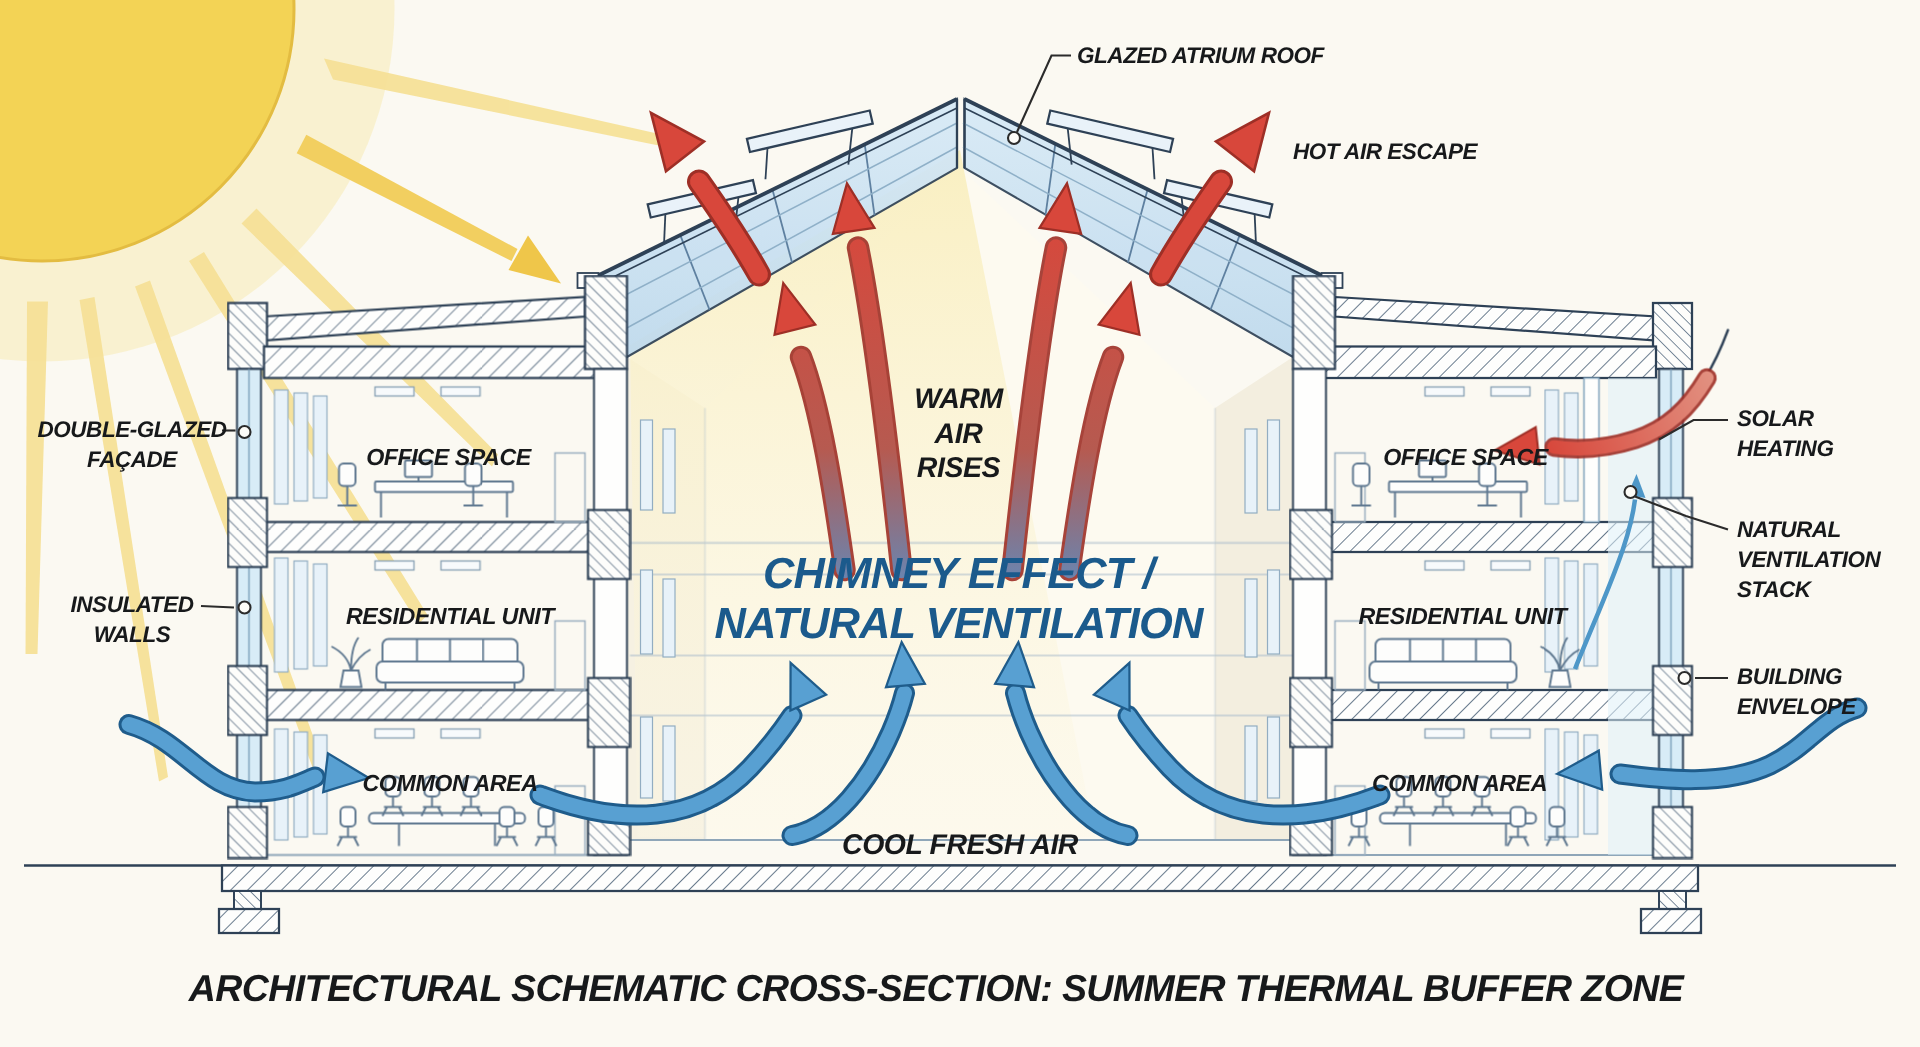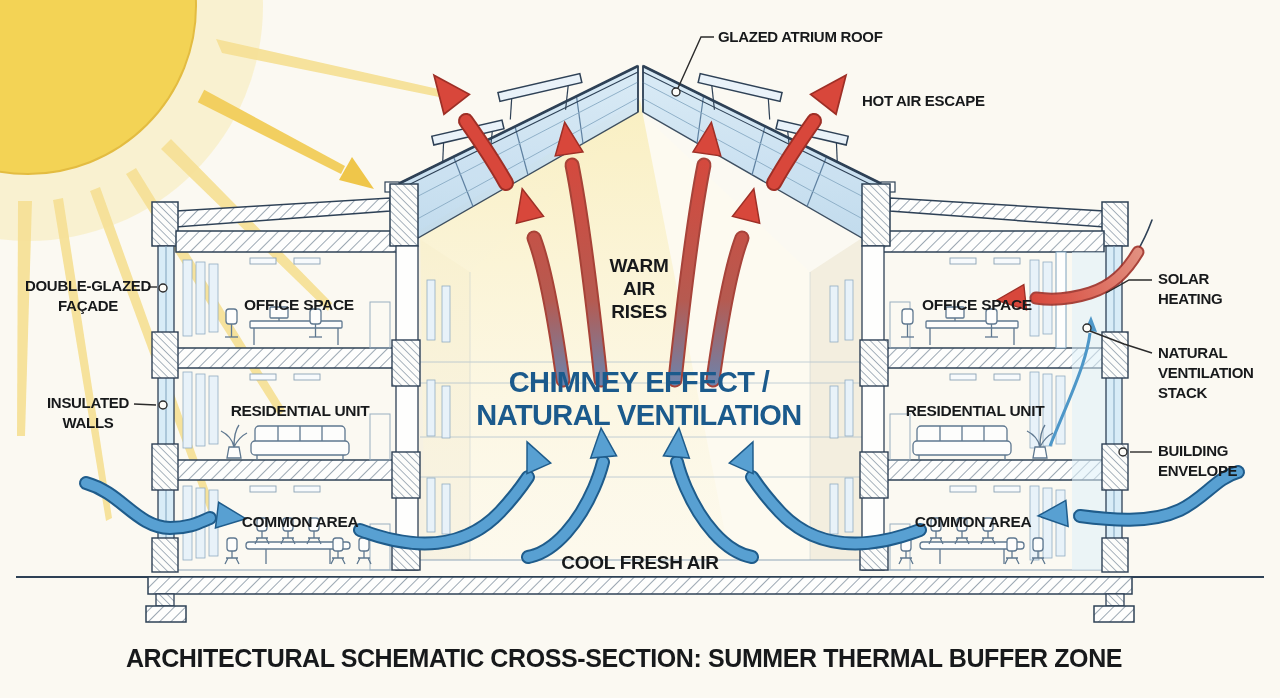--- a/index.html
+++ b/index.html
@@ -1,16 +1,16 @@
 <!DOCTYPE html>
 <html><head>
 <meta charset="utf-8">
 <style>
   html,body{margin:0;padding:0;background:#FBF9F2;}
-  .stage{position:relative;width:1280px;height:698px;overflow:hidden;}
+  .stage{position:relative;width:1280px;height:698px;overflow:hidden;font-style:italic;}
   text{font-family:"Liberation Sans",sans-serif;font-weight:bold;fill:#17191b;}
   .lbl{font-size:15px;letter-spacing:-0.3px;}
   .room{font-size:15.5px;letter-spacing:-0.3px;}
   .mid{text-anchor:middle;}
   .warm{font-size:19px;letter-spacing:-0.3px;}
   .chim{font-size:29px;fill:#1B5A8C;letter-spacing:-0.6px;}
   .cool{font-size:19px;letter-spacing:-0.3px;}
   .ttl{font-size:25px;letter-spacing:-0.4px;}
   .furn{stroke:#5F7890;fill:#FDFDFC;stroke-width:1.3;}
   .leader{stroke:#2b2b2b;stroke-width:1.4;fill:none;}

